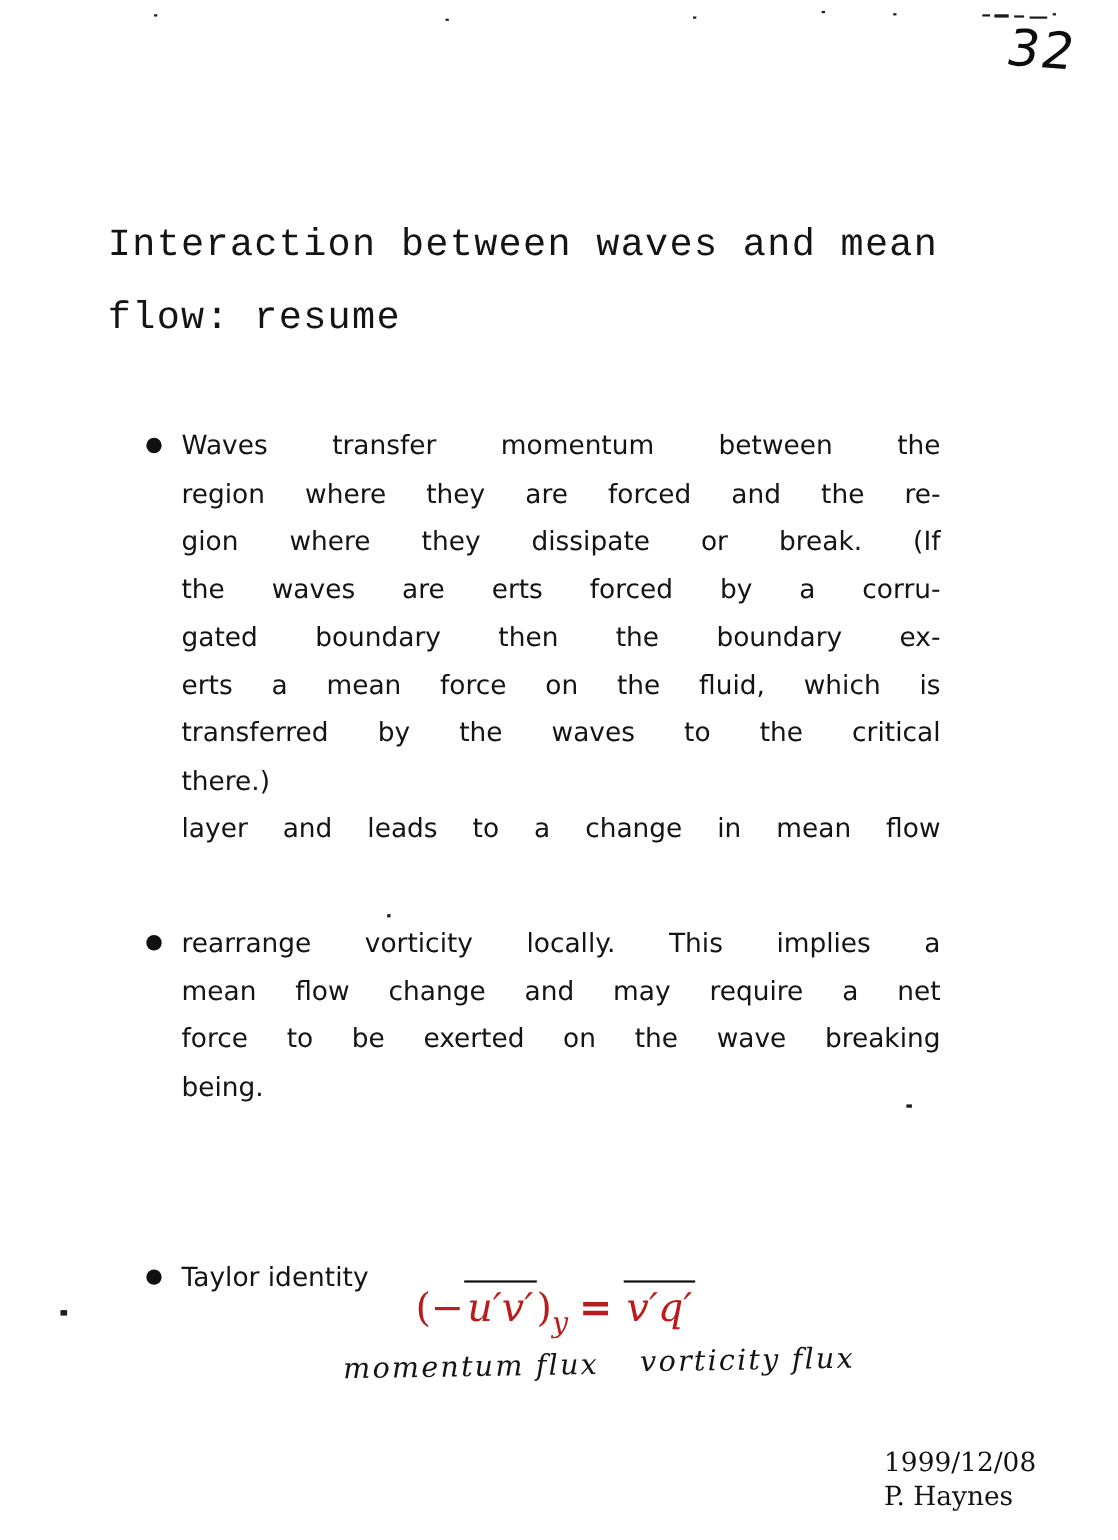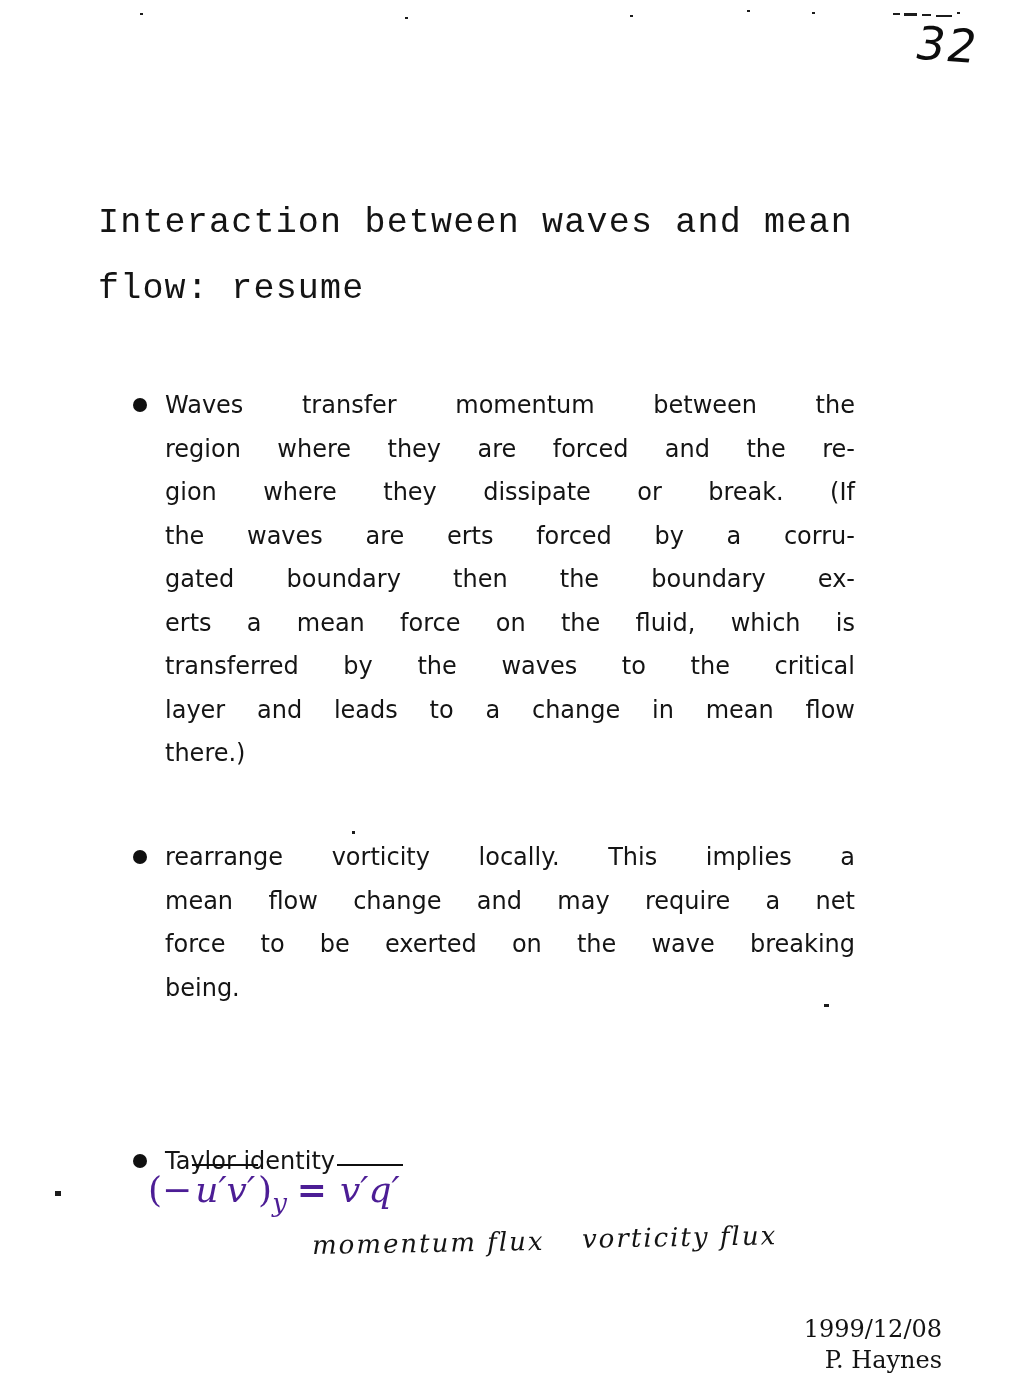--- a/index.html
+++ b/index.html
@@ -73,27 +73,27 @@
     text-align-last: justify;
     white-space: normal;
   }
   .jline.last {
     text-align-last: left;
   }
 
   
   .formula {
     position: absolute;
-    left: 148px;
+    left: 160px;
     top: 1164px;
     width: 690px;
-    text-align: left;
+    text-align: center;
     font-family: "DejaVu Serif", "Liberation Serif", serif;
     font-size: 36px;
-    color: #4c1d95;
+    color: #b91c1c;
   }
   .formula .over {
     display: inline-block;
     border-top: 2.5px solid #0f0f0f;
     padding: 3px 3px 0 3px;
     font-style: italic;
   }
   .formula .paren { font-style: normal; }
   .formula sub {
     font-style: italic;
@@ -118,21 +118,21 @@
     white-space: nowrap;
   }
   .hand.left  { left: 312px; top: 1228px; }
   .hand.right { left: 582px; top: 1222px; }
 
   
   .footer {
     position: absolute;
     right: 74px;
     top: 1314px;
-    text-align: right;
+    text-align: left;
     font-family: "DejaVu Serif", "Liberation Serif", serif;
     font-size: 24px;
     line-height: 31px;
     color: #121212;
   }
 </style>
 </head>
 <body>
 
 <div class="page">
@@ -160,22 +160,22 @@
 
   <div class="bullet" style="top:384px;">
     <span class="dot"></span>
     <div class="jline">Waves transfer momentum between the</div>
     <div class="jline">region where they are forced and the re-</div>
     <div class="jline">gion where they dissipate or break. (If</div>
     <div class="jline">the waves are erts forced by a corru-</div>
     <div class="jline">gated boundary then the boundary ex-</div>
     <div class="jline">erts a mean force on the fluid, which is</div>
     <div class="jline">transferred by the waves to the critical</div>
+    <div class="jline last">there.)</div>
     <div class="jline">layer and leads to a change in mean flow</div>
-    <div class="jline last">there.)</div>
   </div>
 
   <div class="bullet" style="top:836px;">
     <span class="dot"></span>
     <div class="jline">rearrange vorticity locally. This implies a</div>
     <div class="jline">mean flow change and may require a net</div>
     <div class="jline">force to be exerted on the wave breaking</div>
     <div class="jline last">being.</div>
   </div>
 

